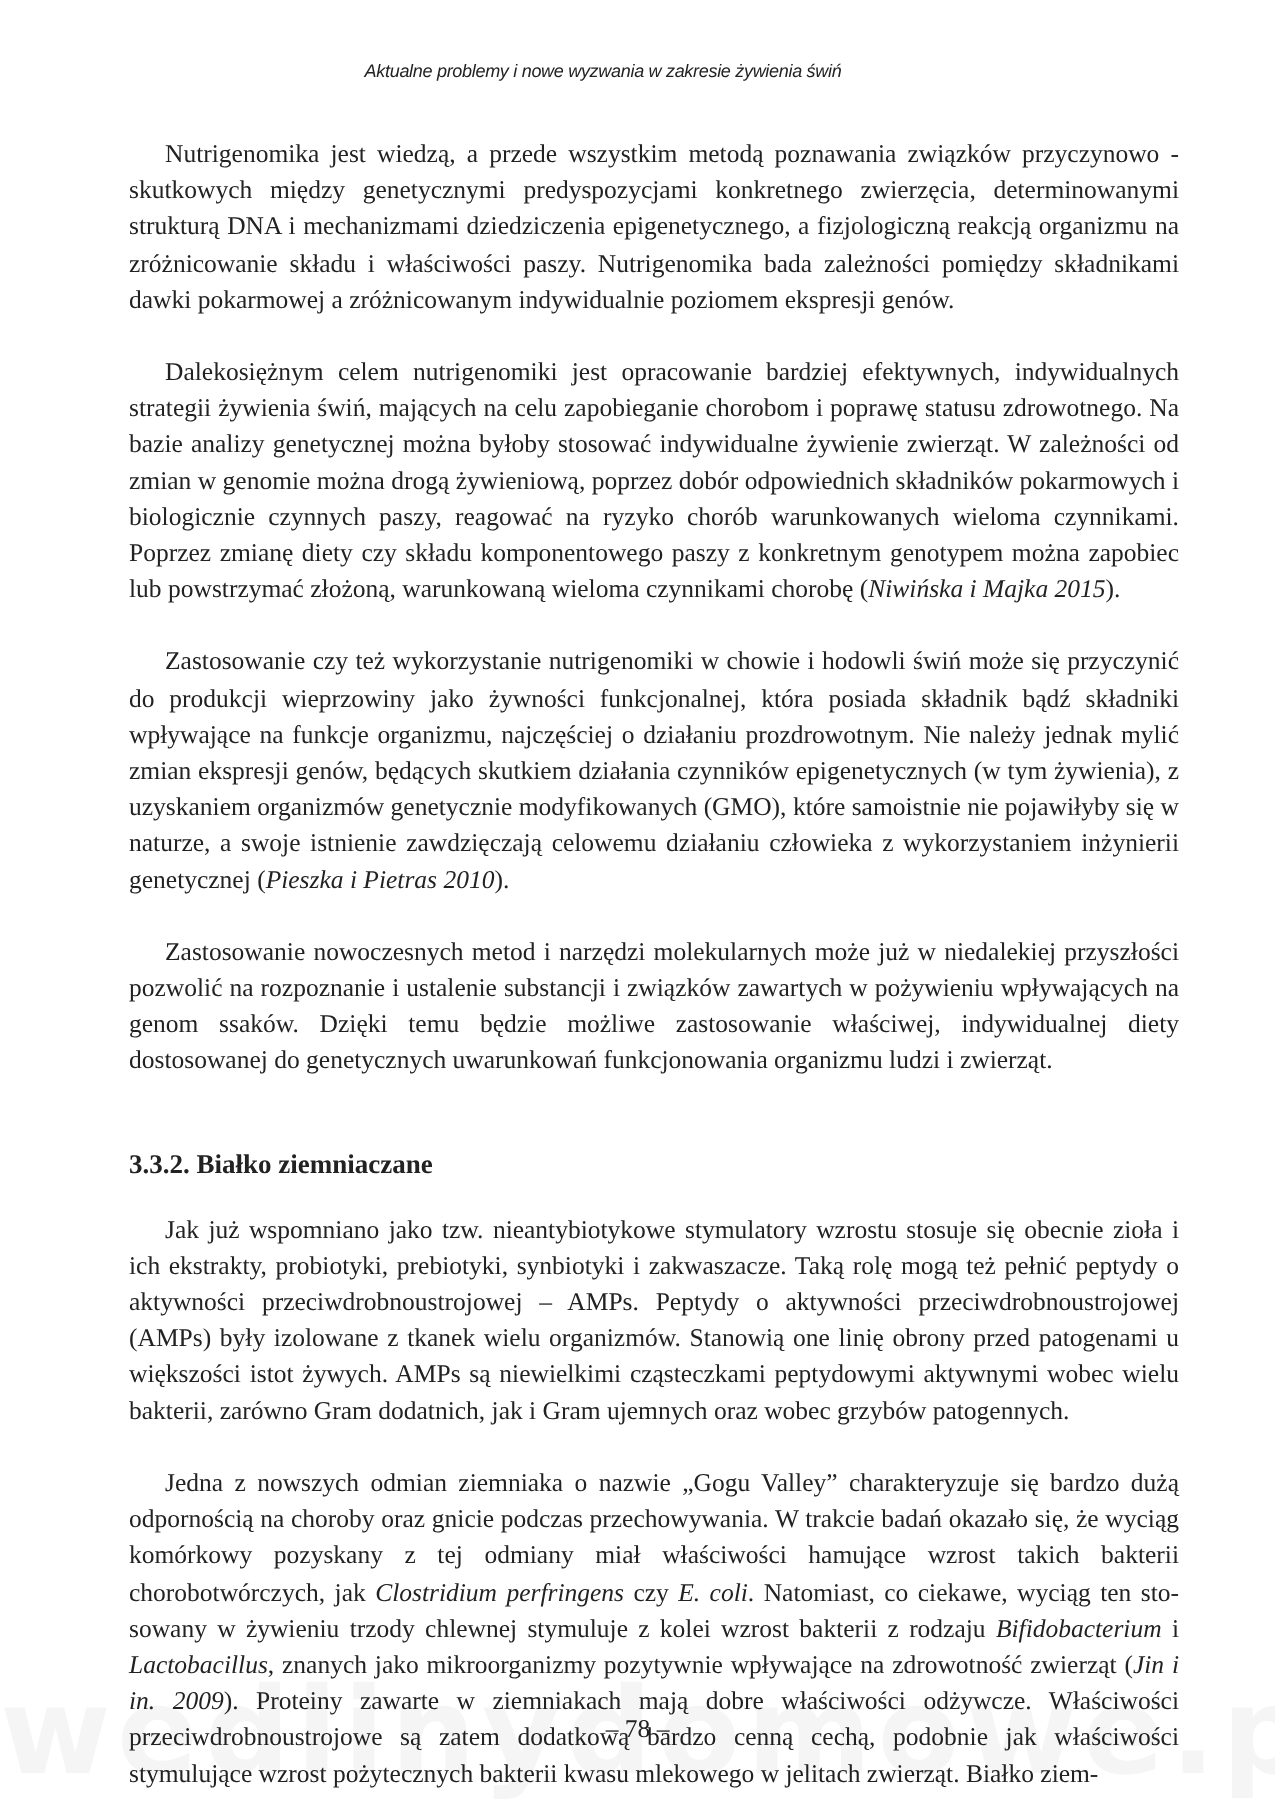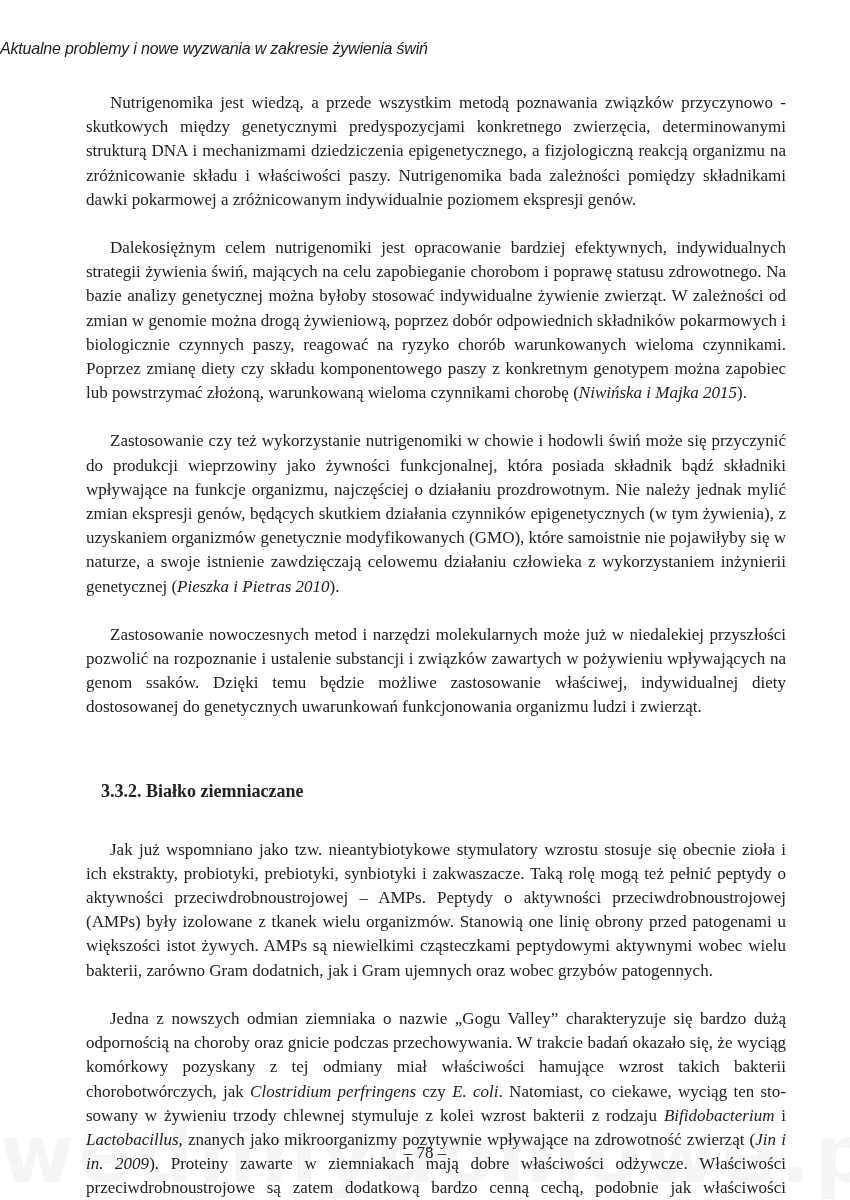--- a/index.html
+++ b/index.html
@@ -1,31 +1,31 @@
 <!DOCTYPE html>
 <html><head>
 <meta charset="utf-8">
 <style>
   html, body { margin:0; padding:0; background:#ffffff; }
   body { width:850px; height:1200px; position:relative; overflow:hidden; }
   .running-head {
-    position:absolute; top:40px; left:0; width:804px; text-align:left;
-    font-family:"Liberation Sans", sans-serif; font-style:italic; font-size:16px; color:#222;
+    position:absolute; top:40px; left:0; width:804px; text-align:center;
+    font-family:"Liberation Sans", sans-serif; font-style:italic; font-size:12px; color:#222;
     letter-spacing:-0.2px;
   }
   .content {
     position:absolute; left:86px; top:91px; width:700px;
     font-family:"Liberation Serif", serif; font-size:17px; line-height:24.2px; color:#222;
     text-align:justify;
   }
   .content p { margin:0; text-indent:24px; hyphens:manual; }
   .gap { height:24px; }
   .gap-big { height:44px; }
   h3.section {
-    margin:15px; font-family:"Liberation Serif", serif; font-weight:bold; font-size:18px;
+    margin:0; font-family:"Liberation Serif", serif; font-weight:bold; font-size:18px;
     line-height:24px; color:#222; text-indent:0;
   }
   .gap-h { height:20px; }
   i { }
   .page-number {
     position:absolute; top:1143px; left:0; width:850px; text-align:center;
     font-family:"Liberation Serif", serif; font-size:17px; color:#222;
   }
   .watermark {
     position:absolute; top:1108px; left:0; width:850px; text-align:center;

